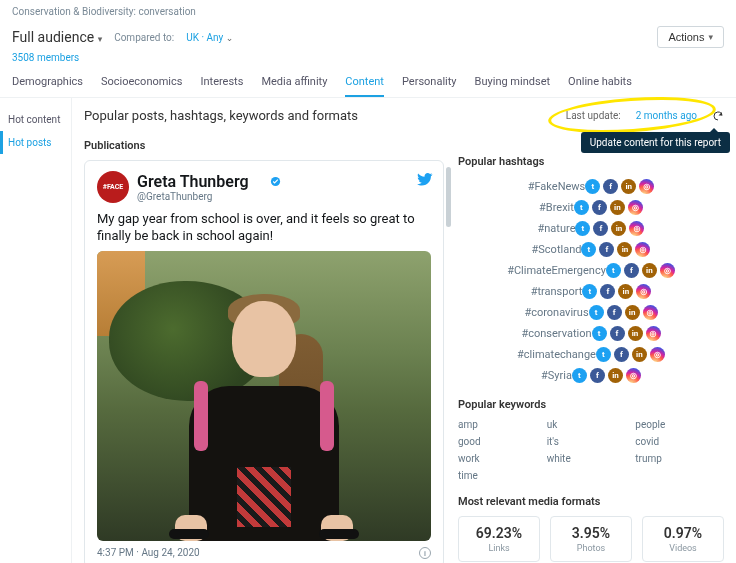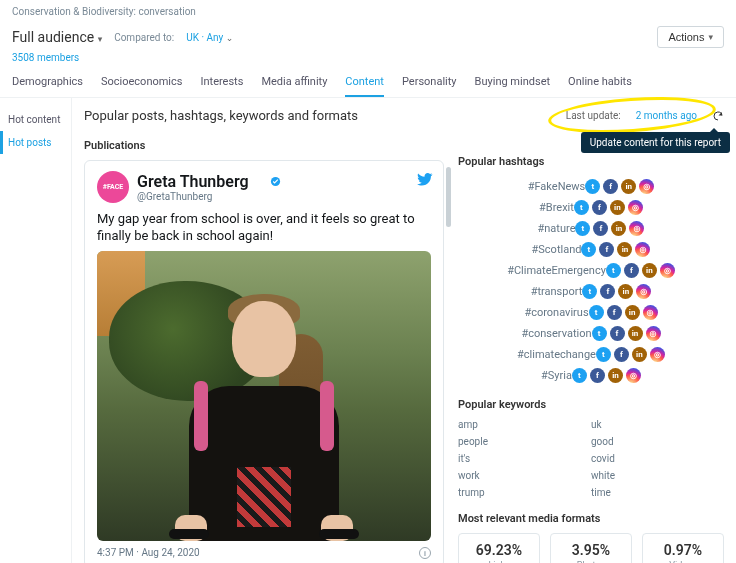--- a/index.html
+++ b/index.html
@@ -70,21 +70,21 @@
   .tweet-card {
     border:1px solid #e1e7eb; border-radius:6px; padding:10px 12px 8px 12px;
     position:relative;
   }
   .scroll-thumb {
     position:absolute; right:-8px; top:6px; width:5px; height:60px;
     background:#c9d1d6; border-radius:3px;
   }
   .tweet-head { display:flex; align-items:center; gap:8px; }
   .avatar {
-    width:32px; height:32px; border-radius:50%; background:#ec4899;
+    width:32px; height:32px; border-radius:50%; background:#b91c1c;
     display:flex; align-items:center; justify-content:center; color:#fff; font-size:7px; font-weight:bold;
   }
   .tw-user { font-size:16px; font-weight:600; color:#14171a; display:flex; align-items:center; gap:21px;}
   .verified { width:11px; height:11px; }
   .tw-handle { font-size:10px; color:#657786; }
   .bird { position:absolute; right:10px; top:10px; width:16px; height:16px; }
   .tw-body { font-size:13px; color:#14171a; margin:8px 0 6px 0; line-height:1.3;}
   .tw-photo {
     width:100%; height:290px; border-radius:6px; overflow:hidden; position:relative;
     background: linear-gradient(180deg,#8ea26e 0%, #6b8150 35%, #566a3e 55%, #2f3a25 100%);
@@ -121,21 +121,21 @@
   .hash-row { display:flex; justify-content:center; align-items:center; padding:3px 0;}
   .hash-label { font-size:11px; color:#657786;}
   .soc { display:flex; gap:3px;}
   .soc .c {
     width:15px; height:15px; border-radius:50%; display:flex; align-items:center; justify-content:center;
     color:#fff; font-size:8px; font-weight:bold;
   }
   .c.tw{background:#1da1f2;} .c.fb{background:#3b5998;} .c.in{background:#a16207;}
   .c.ig{background:radial-gradient(circle at 30% 110%,#fdf497 0%,#fd5949 45%,#d6249f 60%,#285AEB 90%);}
 
-  .kw-grid { display:grid; grid-template-columns:repeat(2,1fr); row-gap:6px; font-size:10px; color:#657786; margin-bottom:14px;}
+  .kw-grid { display:grid; grid-template-columns:repeat(3,1fr); row-gap:6px; font-size:10px; color:#657786; margin-bottom:14px;}
 
   .media-row { display:flex; gap:10px;}
   .media-box {
     flex:1; border:1px solid #e1e7eb; border-radius:4px; padding:8px 4px; text-align:center;
   }
   .media-pct { font-size:14px; font-weight:600; color:#333;}
   .media-lbl { font-size:9px; color:#8a97a1; margin-top:2px;}
 </style>
 </head>
 <body>

